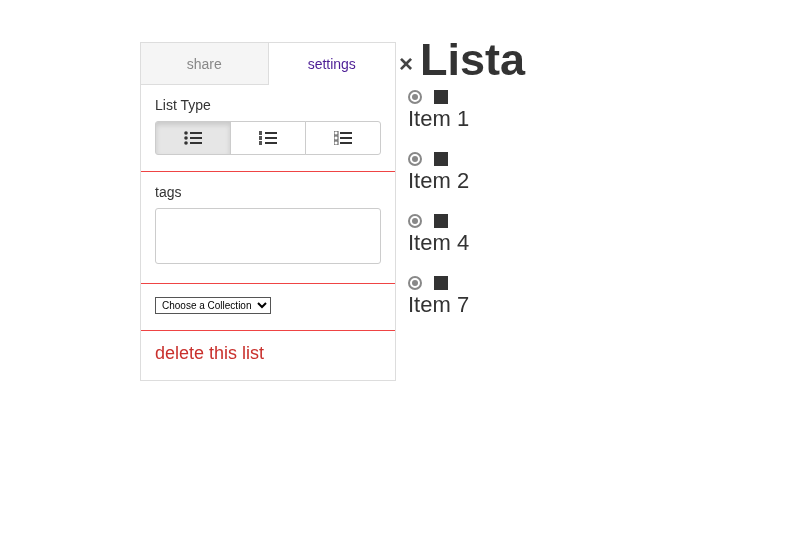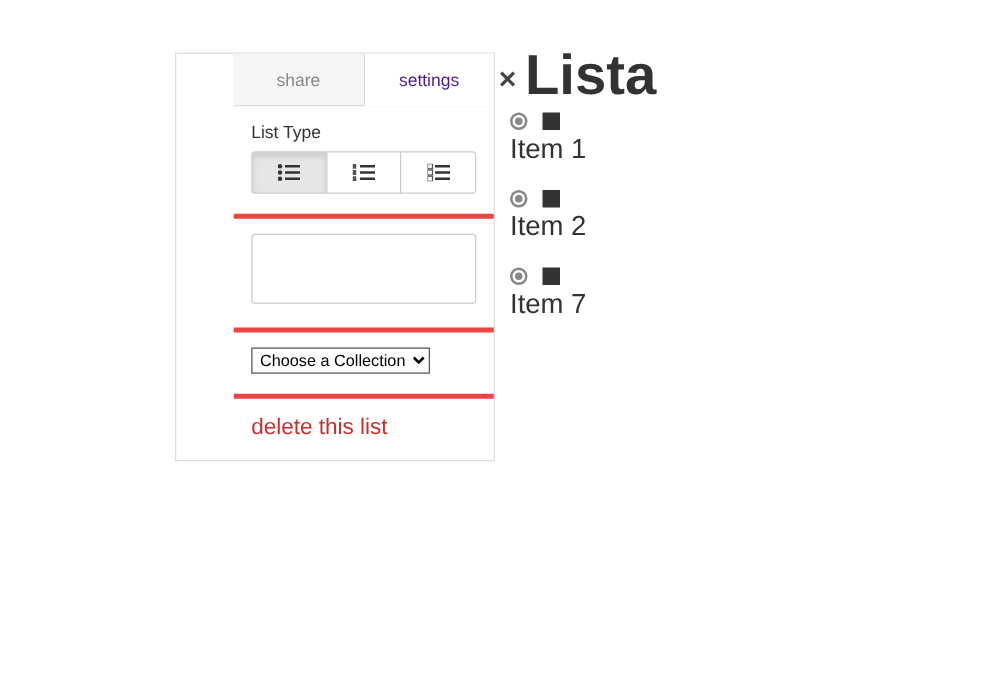--- a/index.html
+++ b/index.html
@@ -11,21 +11,20 @@
       height: 540px;
       position: relative;
     }
     .panel {
       position: absolute;
       left: 140px;
       top: 42px;
       width: 256px;
       border: 1px solid #ddd;
       background: #fff;
-      padding-left: 46px;
     }
     .tabs {
       display: flex;
       background: #f5f5f5;
       border-bottom: 1px solid #ddd;
       height: 42px;
     }
     .tab {
       flex: 1;
       display: flex;
@@ -47,21 +46,21 @@
       position: absolute;
       left: 399px;
       top: 50px;
       font-size: 24px;
       color: #444;
       cursor: pointer;
       font-weight: bold;
     }
     .section {
       padding: 12px 14px 16px 14px;
-      border-bottom: 4px solid #ef4444;
+      border-bottom: 1px solid #ef4444;
     }
     .section:last-child { border-bottom: none; }
     .section-label {
       font-size: 14px;
       color: #333;
       margin-bottom: 8px;
     }
     .btn-group {
       display: flex;
     }
@@ -87,21 +86,21 @@
       height: 56px;
       border: 1px solid #ccc;
       border-radius: 3px;
       font-family: inherit;
       font-size: 13px;
       padding: 6px;
       resize: none;
     }
     .collection-select {
       font-family: inherit;
-      font-size: 13px;
+      font-size: 10px;
       border: 1px solid #555;
       background: #fff;
       padding: 1px 2px;
     }
     .delete-link {
       color: #c9302c;
       font-size: 18px;
       cursor: pointer;
     }
     .list-title {
@@ -198,20 +197,21 @@
           <rect x="0" y="5" width="4" height="4" fill="none" stroke="#555"></rect>
             <rect x="6" y="6" width="12" height="2" fill="#333"></rect>
           <rect x="0" y="10" width="4" height="4" fill="none" stroke="#555"></rect>
             <rect x="6" y="11" width="12" height="2" fill="#333"></rect>
         </svg>
       </div>
     </div>
   </div>
 
   <div class="section">
+    <div class="section-label">tags</div>
     <textarea class="tags-input" style=""></textarea>
   </div>
 
   <div class="section">
     <select class="collection-select">
       <option>Choose a Collection</option>
     </select>
   </div>
 
   <div class="section">
@@ -230,15 +230,20 @@
     <span class="item-label">Item 1</span>
   </li>
   <li>
     <span class="bullet-outer"></span>
     <span class="square"></span>
     <span class="item-label">Item 2</span>
   </li>
   <li>
     <span class="bullet-outer"></span>
     <span class="square"></span>
+    <span class="item-label">Item 4</span>
+  </li>
+  <li>
+    <span class="bullet-outer"></span>
+    <span class="square"></span>
     <span class="item-label">Item 7</span>
   </li>
 </ul>
 
 </body></html>

